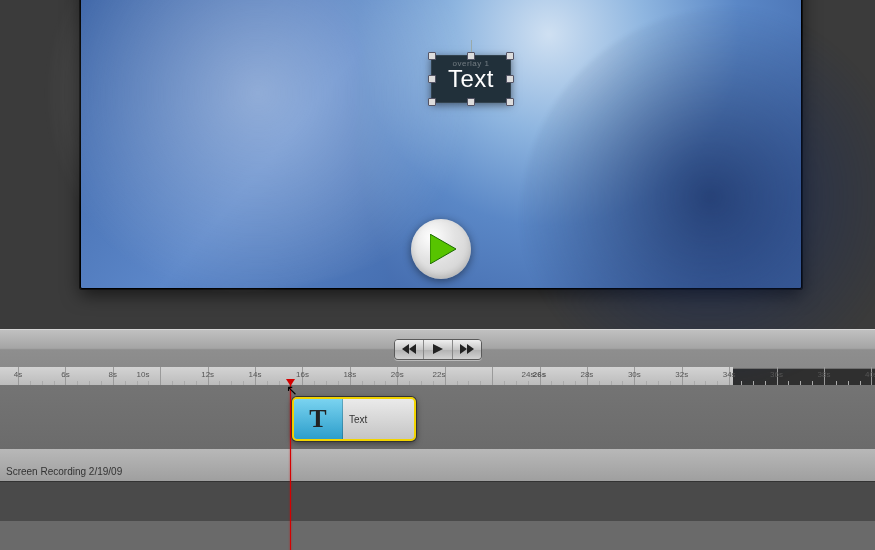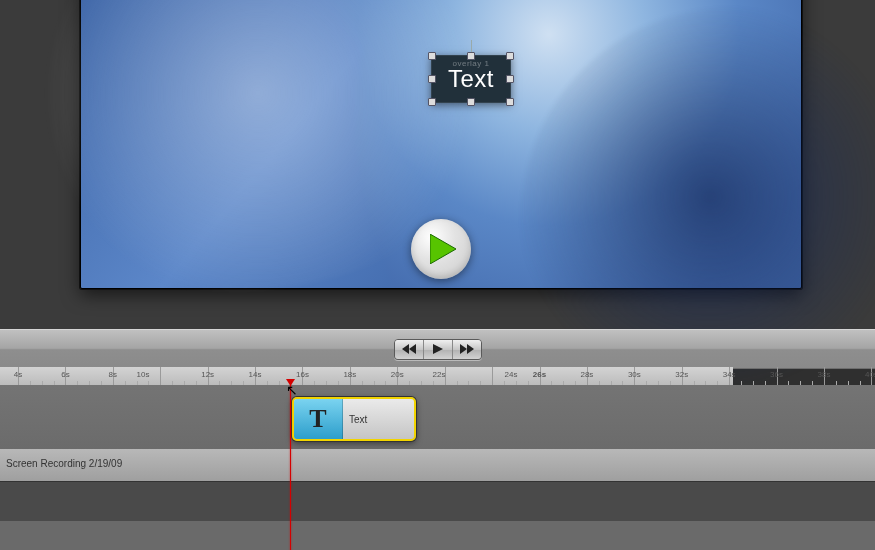--- a/index.html
+++ b/index.html
@@ -225,21 +225,21 @@
   }
   .clip .clip-label {
     flex: 1;
     font-size: 10px;
     color: #333;
     padding-left: 6px;
   }
 
   .video-clip-label {
     position: absolute;
-    left: 6px; bottom: 12px;
+    left: 6px; bottom: 4px;
     font-size: 10px;
     color: #333;
   }
 
   
   .playhead {
     position: absolute;
     left: 290px;
     top: 0;
     width: 1px;
@@ -361,21 +361,21 @@
       <div class="tick-label" style="left: 397.289px;">20s</div>
       <div class="tick minor" style="left: 409.142px;"></div>
       <div class="tick minor" style="left: 420.994px;"></div>
       <div class="tick minor" style="left: 432.847px;"></div>
       <div class="tick" style="left: 444.7px;"></div>
       <div class="tick-label" style="left: 439px;">22s</div>
       <div class="tick minor" style="left: 456.553px;"></div>
       <div class="tick minor" style="left: 468.406px;"></div>
       <div class="tick minor" style="left: 480.258px;"></div>
       <div class="tick" style="left: 492.111px;"></div>
-      <div class="tick-label" style="left: 503px; padding-left: 16px;">24s</div>
+      <div class="tick-label" style="left: 520px; padding-left: 16px;">24s</div>
       <div class="tick minor" style="left: 503.964px;"></div>
       <div class="tick minor" style="left: 515.817px;"></div>
       <div class="tick minor" style="left: 527.669px;"></div>
       <div class="tick" style="left: 539.522px;"></div>
       <div class="tick-label" style="left: 539.522px; font-weight: bold;">26s</div>
       <div class="tick minor" style="left: 551.375px;"></div>
       <div class="tick minor" style="left: 563.228px;"></div>
       <div class="tick minor" style="left: 575.081px;"></div>
       <div class="tick" style="left: 586.933px;"></div>
       <div class="tick-label" style="left: 586.933px;">28s</div>

